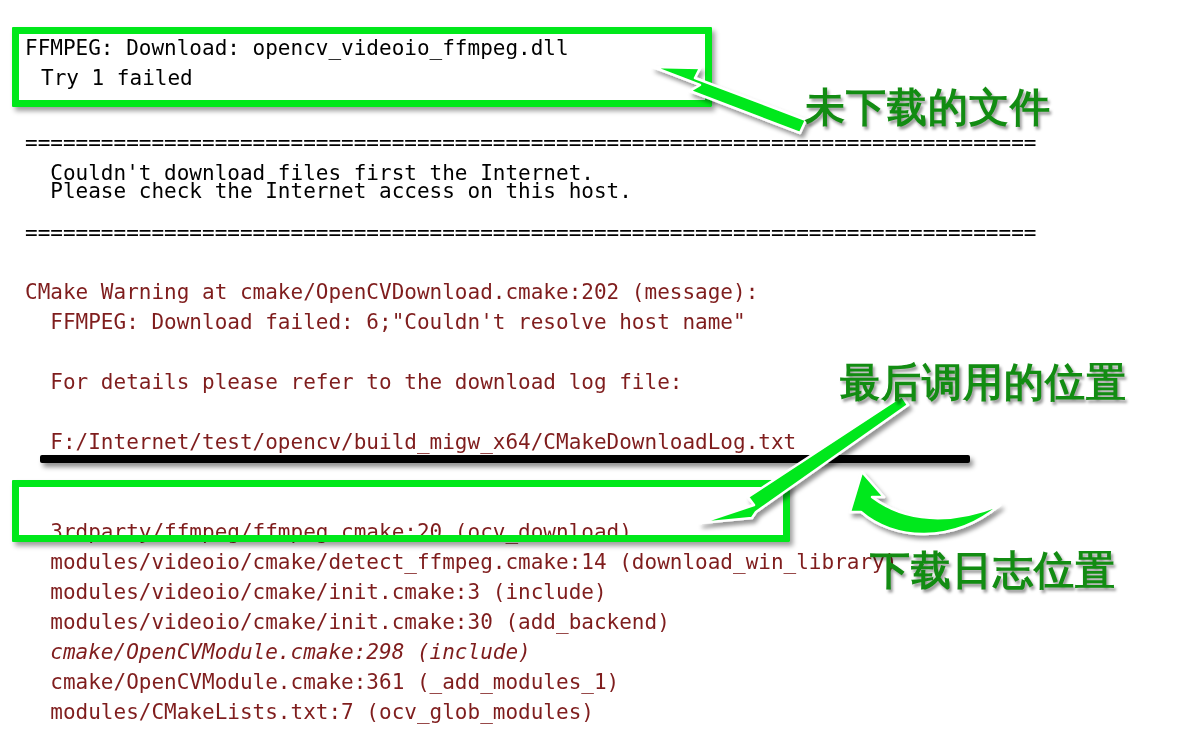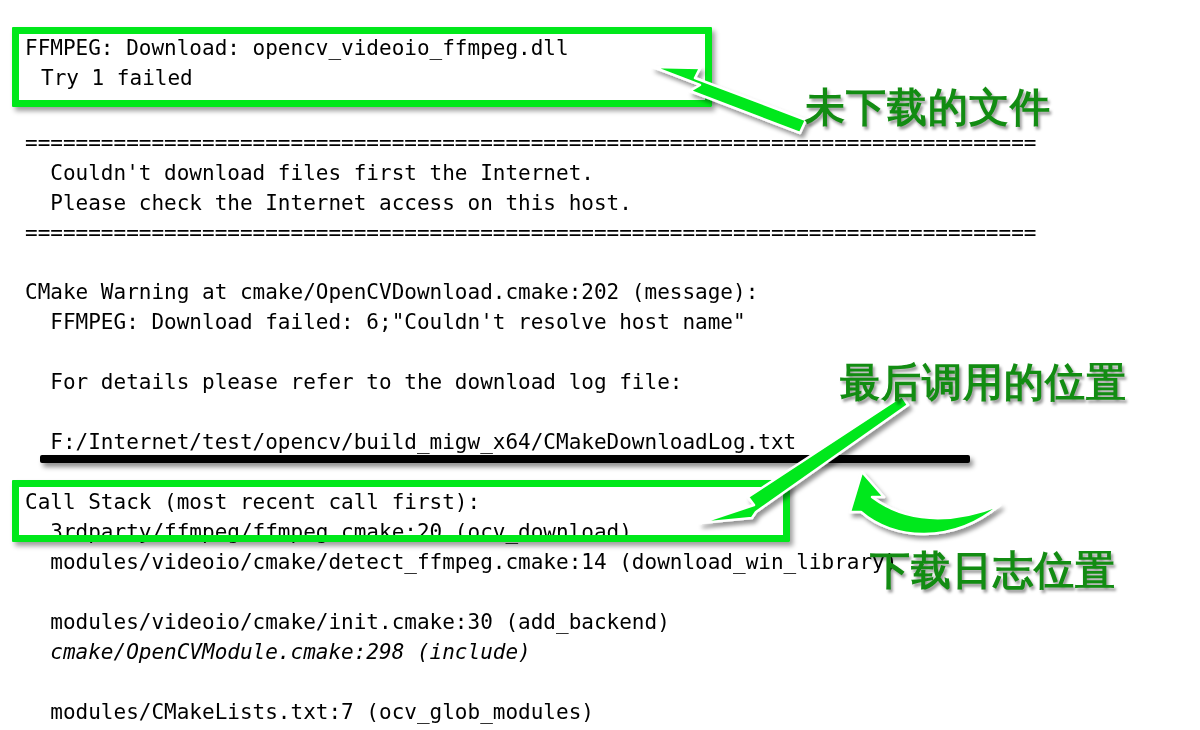--- a/index.html
+++ b/index.html
@@ -15,21 +15,21 @@
   .line{
     position:absolute;
     font-family:"DejaVu Sans Mono","Liberation Mono",monospace;
     font-size:21px;
     line-height:30px;
     white-space:pre;
     letter-spacing:0px;
     -webkit-font-smoothing:antialiased;
   }
   .black{color:#000000;}
-  .red{color:#000000;}
+  .red{color:#7f1d1d;}
 
   
   .hl-box{
     position:absolute;
     border:7px solid #00e81a;
     background:transparent;
     box-sizing:border-box;
     box-shadow:3px 4px 5px rgba(0,0,0,.38);
     border-radius:1px;
   }
@@ -59,33 +59,34 @@
 </style>
 </head>
 <body>
 
 <div id="stage">
 
   <div class="line black" style="left:25px;top:33px;">FFMPEG: Download: opencv_videoio_ffmpeg.dll</div>
   <div class="line black" style="left:25px;top:63px;margin-left:16px;">Try 1 failed</div>
   <div class="line black" style="left:25px;top:128px;">================================================================================</div>
   <div class="line black" style="left:25px;top:158px;">  Couldn't download files first the Internet.</div>
-  <div class="line black" style="left:25px;top:188px;text-align:right;">  Please check the Internet access on this host.</div>
+  <div class="line black" style="left:25px;top:176px;text-align:right;">  Please check the Internet access on this host.</div>
   <div class="line black" style="left:25px;top:218px;">================================================================================</div>
 
   <div class="line red" style="left:25px;top:277px;">CMake Warning at cmake/OpenCVDownload.cmake:202 (message):</div>
   <div class="line red" style="left:25px;top:307px;">  FFMPEG: Download failed: 6;"Couldn't resolve host name"</div>
   <div class="line red" style="left:25px;top:367px;">  For details please refer to the download log file:</div>
   <div class="line red" style="left:25px;top:427px;">  F:/Internet/test/opencv/build_migw_x64/CMakeDownloadLog.txt</div>
 
-  <div class="line red" style="left:25px;top:487px;">Call Stack (most recent call first):</div>
   <div class="line red" style="left:25px;top:517px;">  3rdparty/ffmpeg/ffmpeg.cmake:20 (ocv_download)</div>
   <div class="line red" style="left:25px;top:547px;">  modules/videoio/cmake/detect_ffmpeg.cmake:14 (download_win_library)</div>
+  <div class="line red" style="left:25px;top:577px;">  modules/videoio/cmake/init.cmake:3 (include)</div>
   <div class="line red" style="left:25px;top:607px;">  modules/videoio/cmake/init.cmake:30 (add_backend)</div>
   <div class="line red" style="left:25px;top:637px;font-style:italic;">  cmake/OpenCVModule.cmake:298 (include)</div>
+  <div class="line red" style="left:25px;top:667px;">  cmake/OpenCVModule.cmake:361 (_add_modules_1)</div>
   <div class="line red" style="left:25px;top:697px;">  modules/CMakeLists.txt:7 (ocv_glob_modules)</div>
 
   <div class="under-bar" style="left:40px;top:455px;width:930px;height:8px;"></div>
 
   <div class="hl-box" style="left:12px;top:27px;width:700px;height:80px;"></div>
   <div class="hl-box" style="left:12px;top:480px;width:778px;height:62px;"></div>
 
   <svg id="arrows" viewBox="0 0 1200 730">
     <defs>
       <filter id="dshadow" x="-30%" y="-30%" width="180%" height="180%">

